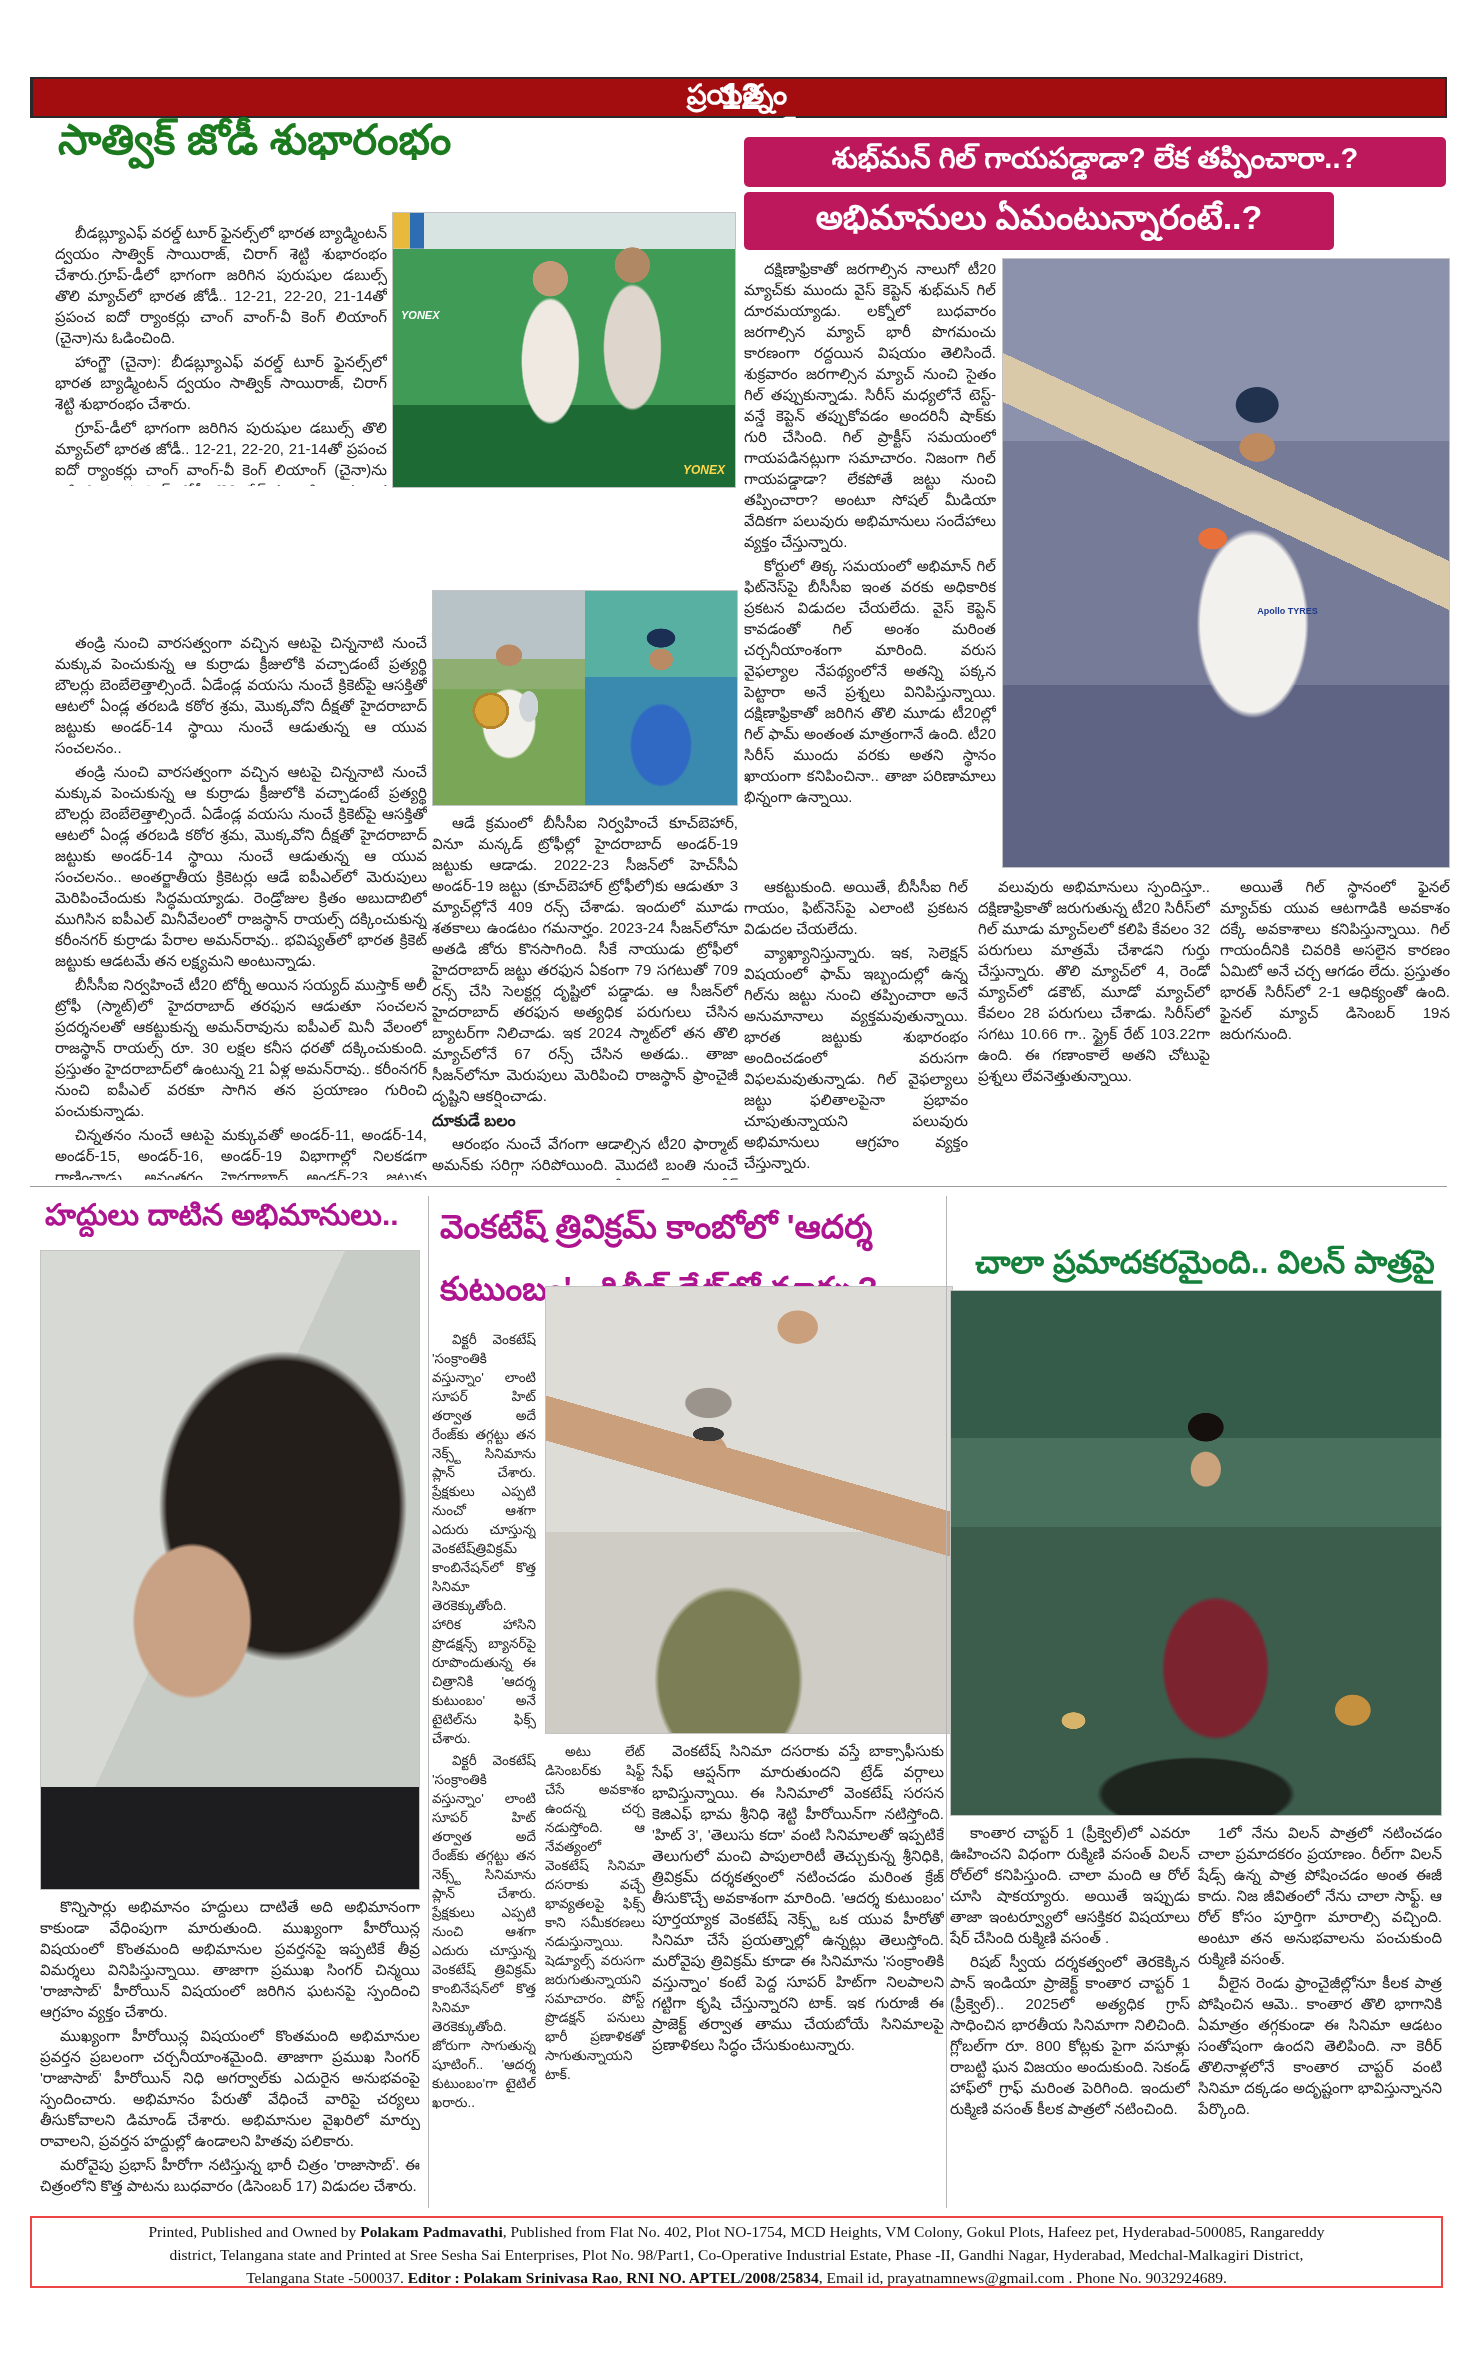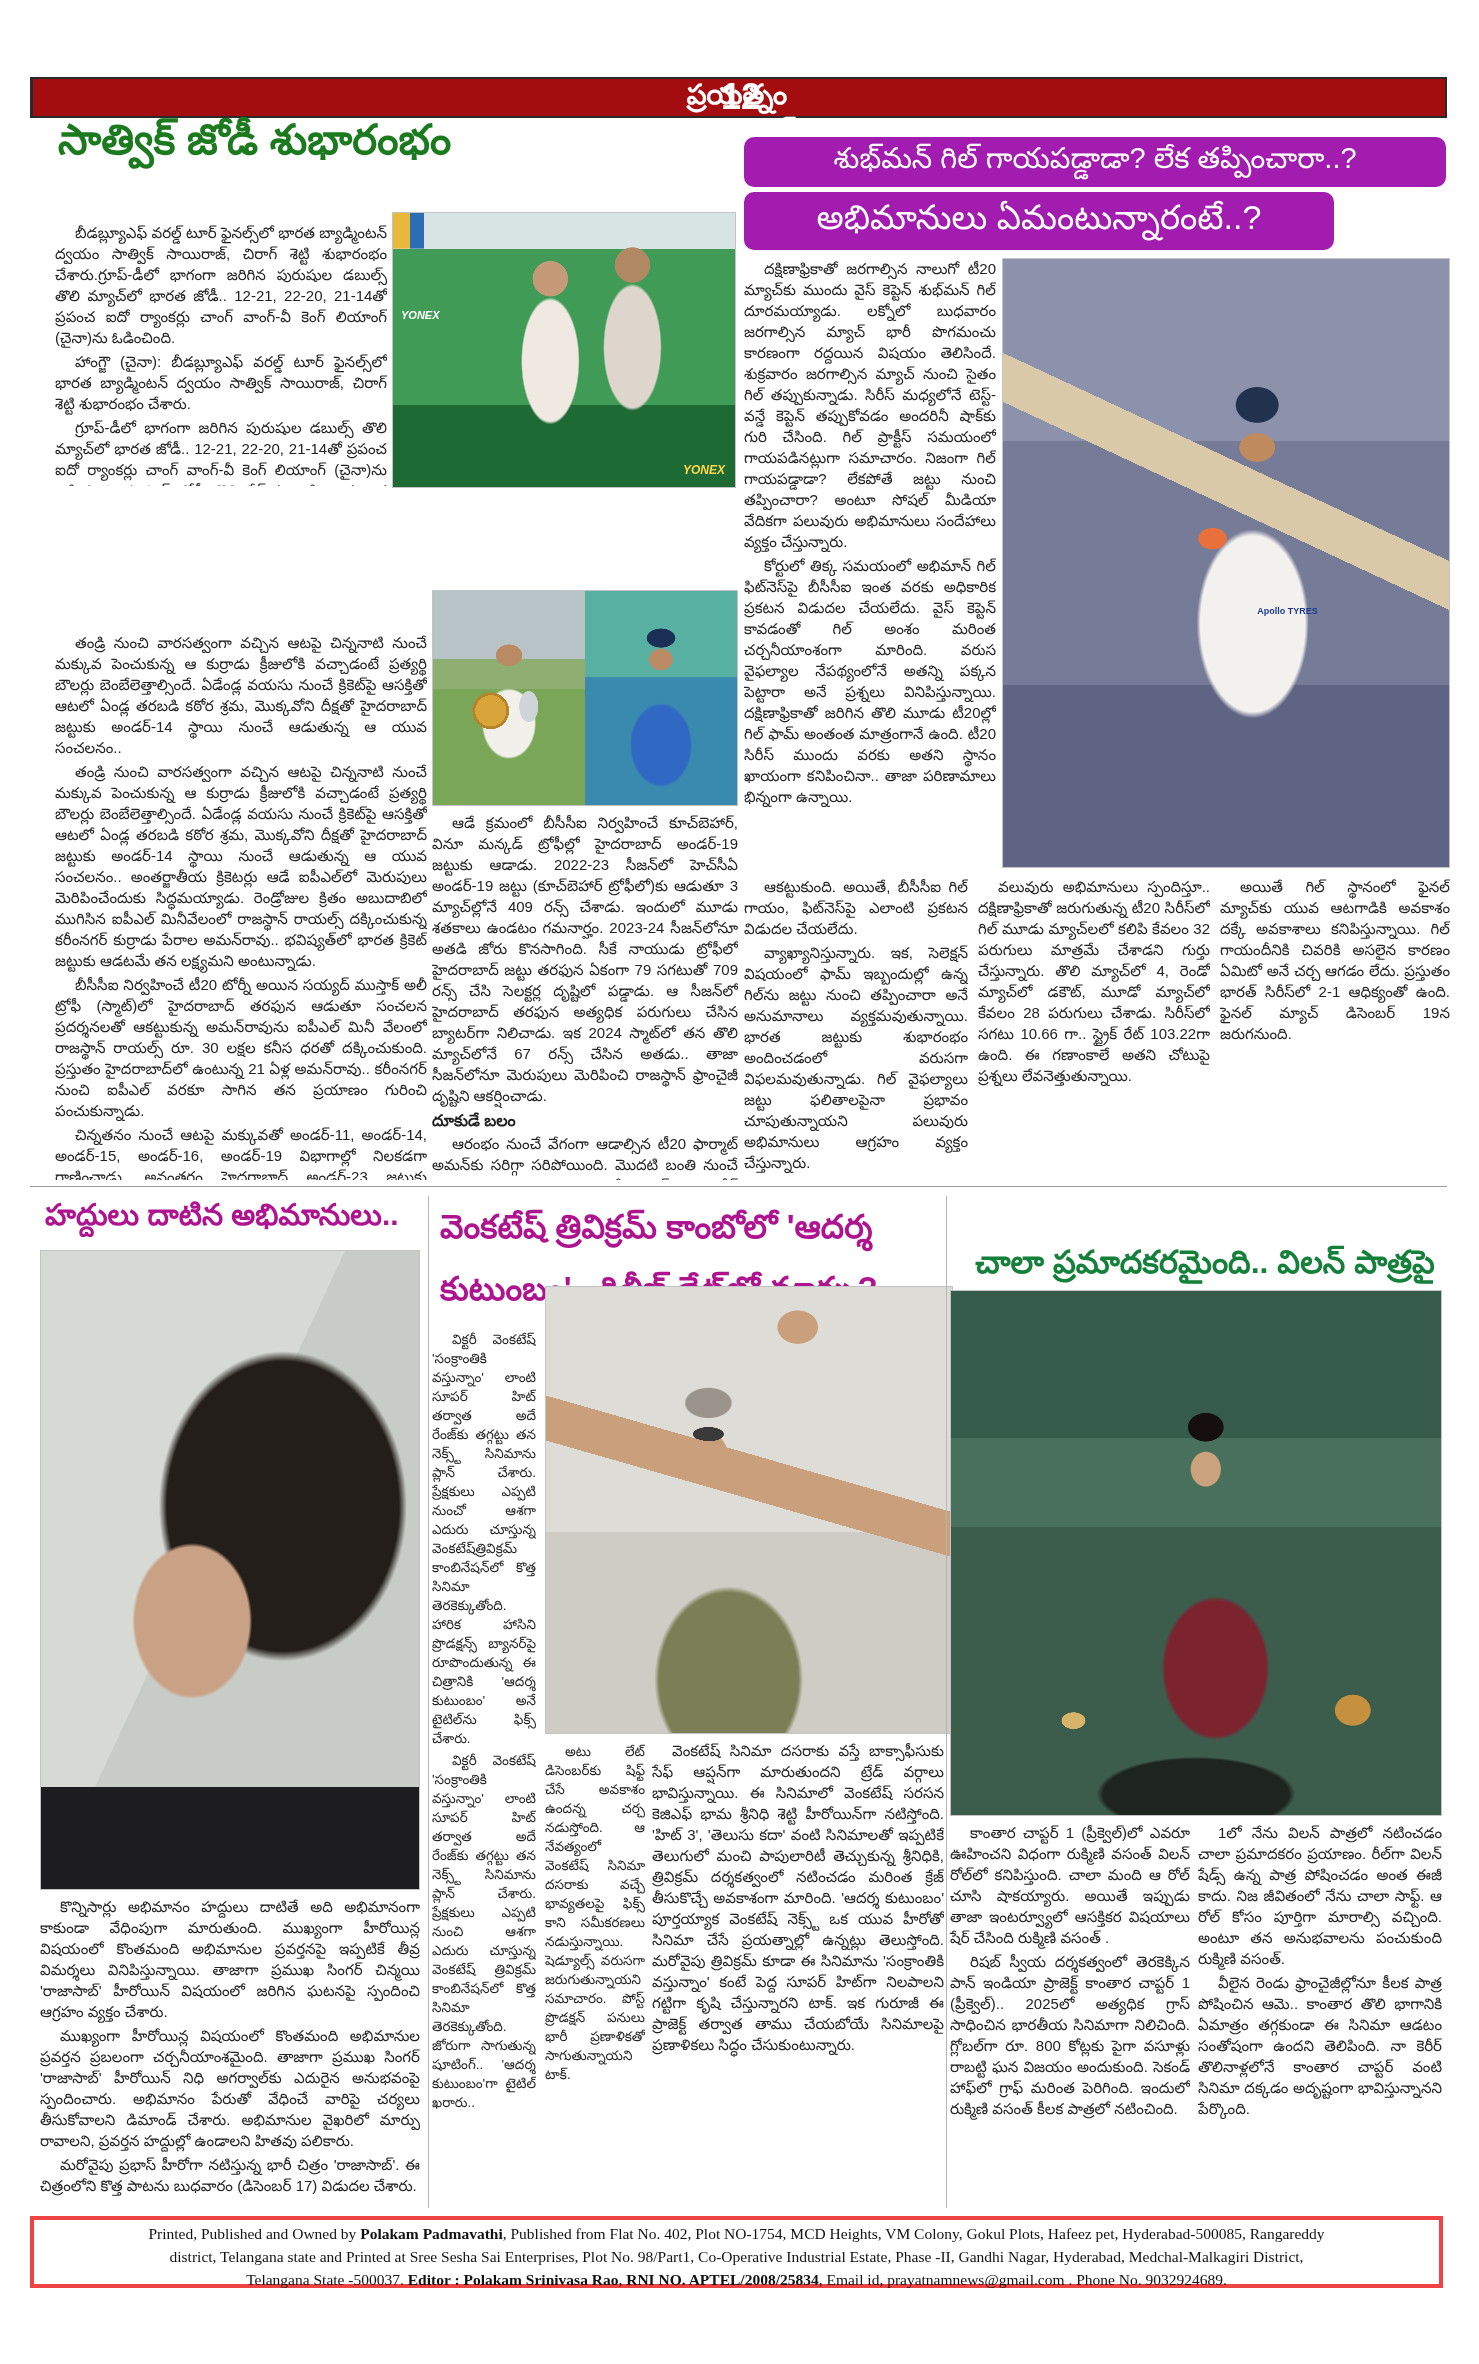--- a/index.html
+++ b/index.html
@@ -9,22 +9,22 @@
   
   .mast{left:30px;top:77px;width:1417px;height:41px;background:#a40d10;
         border:2px solid #2a2a2a;border-left-width:3px;display:flex;align-items:center;
         color:#fff;box-sizing:border-box;flex-direction:column;}
   .mast .pno{font-size:36px;font-weight:bold;margin:0 10px 0 14px;line-height:1;}
   .mast .city{font-size:26px;font-weight:bold;}
   .mast .paper{position:absolute;left:50%;transform:translateX(-52%);font-size:28px;font-weight:bold;}
   .mast .date{margin-left:auto;margin-right:14px;font-size:28px;font-weight:bold;}
   
   .h-green{color:#1b7a1e;font-weight:bold;font-size:42px;letter-spacing:0;}
-  .redbox{background:#a21caf;color:#fff;font-weight:normal;display:flex;align-items:center;
-          justify-content:center;border-radius:10px;text-align:center;}
+  .redbox{background:#be185d;color:#fff;font-weight:bold;display:flex;align-items:center;
+          justify-content:center;border-radius:5px;text-align:center;}
   .band{background:#f9c87f;text-align:center;box-sizing:border-box;padding-top:10px;}
   .band .kick{color:#e01d1d;font-weight:bold;font-size:29px;line-height:36px;}
   .band .big{color:#141414;font-weight:bold;font-size:46px;line-height:62px;}
   .h-mag{color:#ae1390;font-weight:bold;}
   .h-grn2{color:#15803a;font-weight:bold;text-align:center;}
   
   .col{position:absolute;overflow:hidden;text-align:justify;font-size:15px;line-height:21px;color:#222;}
   .col p{margin:0 0 3px 0;text-indent:20px;}
   .col.small{font-size:13.5px;line-height:19px;}
   .subhead{font-weight:bold;font-size:16px;text-indent:0;margin:4px 0 2px 0;}
@@ -77,21 +77,21 @@
     linear-gradient(180deg,#dedcd6 0 55%, #cfccc5 55%);}
   .ph-kantara{background-color:#3c5c4c;background-image:
     radial-gradient(ellipse 30px 24px at 52% 26%, #15100e 0 58%, transparent 61%),
     radial-gradient(ellipse 26px 30px at 52% 34%, #caa27c 0 56%, transparent 60%),
     radial-gradient(ellipse 90px 120px at 54% 72%, #7c2330 0 56%, transparent 60%),
     radial-gradient(ellipse 20px 14px at 25% 82%, #d8b46a 0 58%, transparent 61%),
     radial-gradient(ellipse 30px 26px at 82% 80%, #c6913f 0 58%, transparent 61%),
     radial-gradient(ellipse 160px 60px at 50% 96%, #1e241e 0 58%, transparent 62%),
     linear-gradient(180deg,#355c4a 0 28%, #49705c 28% 45%, #3c5c4c 45%);}
   
-  .footer{left:30px;top:2216px;width:1413px;height:72px;border:4px solid #ef4444;
+  .footer{left:30px;top:2216px;width:1413px;height:72px;border:2px solid #ef4444;
           font-family:"Liberation Serif",serif;font-size:15.5px;line-height:23px;
           text-align:center;color:#111;box-sizing:border-box;padding-top:2px;background:#fff;}
 </style>
 </head>
 <body>
 
 <div class="page">
 
   <div class="abs mast">
     <span class="pno">12</span>

